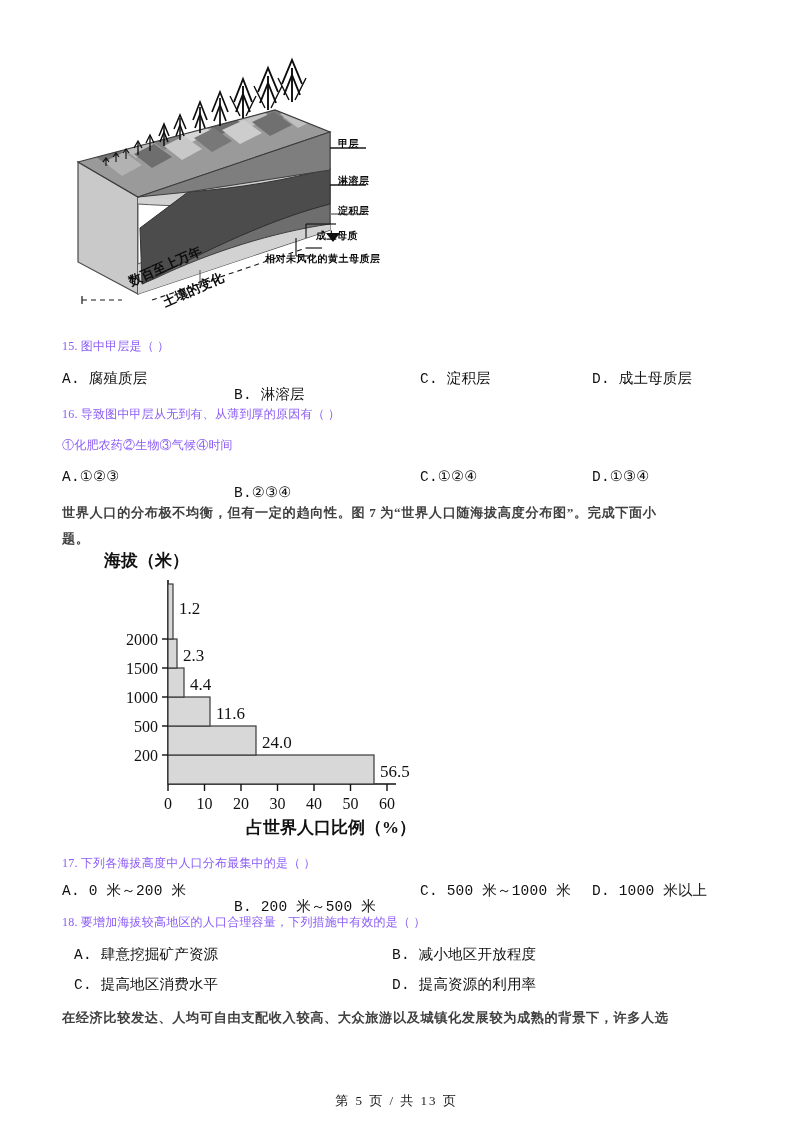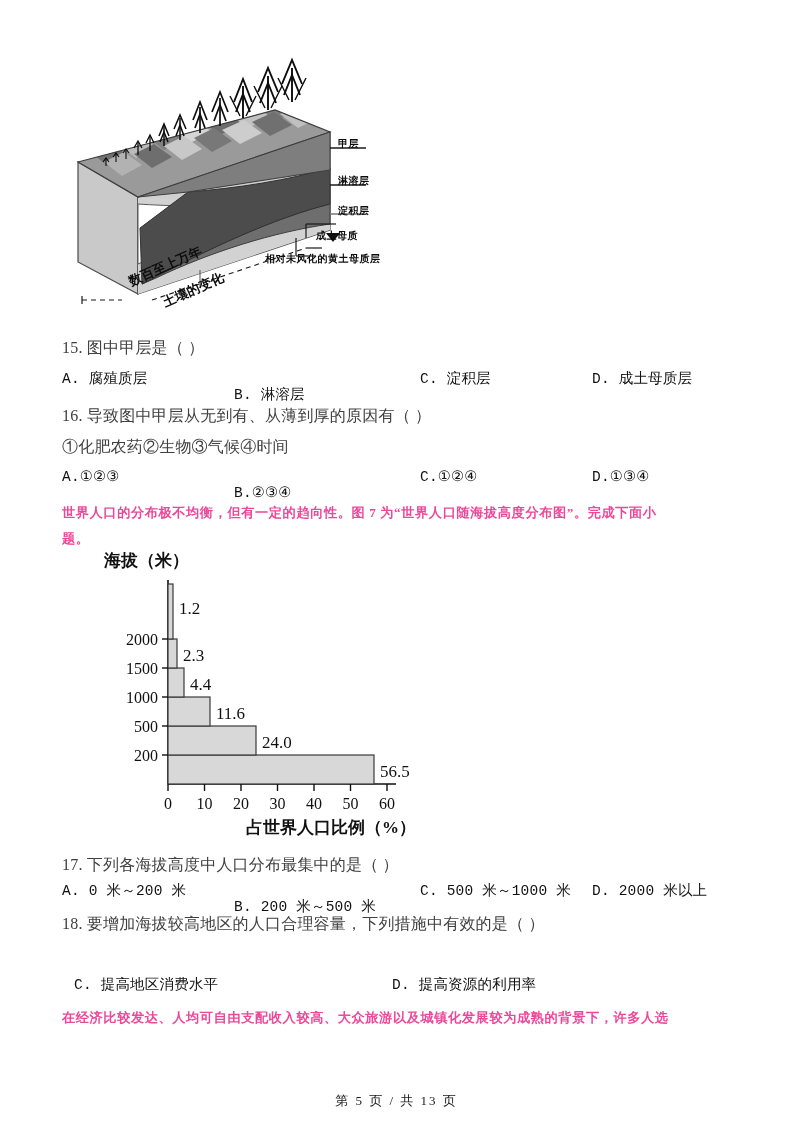--- a/index.html
+++ b/index.html
@@ -57,30 +57,30 @@
     white-space: nowrap;
     transform-origin: left top;
   }
   .rot-a { left: 66px;  top: 222px; transform: rotate(-24deg); }
   .rot-b { left: 100px; top: 243px; transform: rotate(-24deg); }
 
   
   .qline {
     position: absolute;
     font-family: "Liberation Serif", "DejaVu Serif", serif;
-    font-size: 16px;
-    color: #404040;
+    font-size: 12px;
+    color: #8b5cf6;
     white-space: nowrap;
     letter-spacing: .2px;
   }
   .passage {
     position: absolute;
     font-family: "Liberation Serif", "DejaVu Serif", serif;
     font-size: 13.2px;
-    color: #ec4899;
+    color: #404040;
     line-height: 26px;
     letter-spacing: .6px;
     font-weight: 600;
   }
 
   .opt-row {
     position: absolute;
     left: 62px;
     width: 690px;
     height: 22px;
@@ -343,24 +343,28 @@
 
       <text x="150" y="285" font-family="'Liberation Serif','DejaVu Serif',serif" font-size="17" font-weight="700" fill="#111111">占世界人口比例（%）</text>
     </svg>
   </div>
 
   <div class="qline" style="left:62px; top:855px;">17. 下列各海拔高度中人口分布最集中的是（     ）</div>
   <div class="opt-row" style="top:881px;">
     <span class="opt c0">A. 0 米～200 米</span>
     <span class="opt c1">B. 200 米～500 米</span>
     <span class="opt c2">C. 500 米～1000 米</span>
-    <span class="opt c3">D. 2000 米以上</span>
+    <span class="opt c3">D. 1000 米以上</span>
   </div>
 
   <div class="qline" style="left:62px; top:914px;">18. 要增加海拔较高地区的人口合理容量，下列措施中有效的是（     ）</div>
+  <div class="opt-row" style="top:945px;">
+    <span class="opt half0">A. 肆意挖掘矿产资源</span>
+    <span class="opt half1">B. 减小地区开放程度</span>
+  </div>
   <div class="opt-row" style="top:975px;">
     <span class="opt half0">C. 提高地区消费水平</span>
     <span class="opt half1">D. 提高资源的利用率</span>
   </div>
 
   <div class="passage" style="left:62px; top:1005px; width:690px;">在经济比较发达、人均可自由支配收入较高、大众旅游以及城镇化发展较为成熟的背景下，许多人选</div>
 
   <div class="footer">第 5 页 / 共 13 页</div>
 
 </div>

